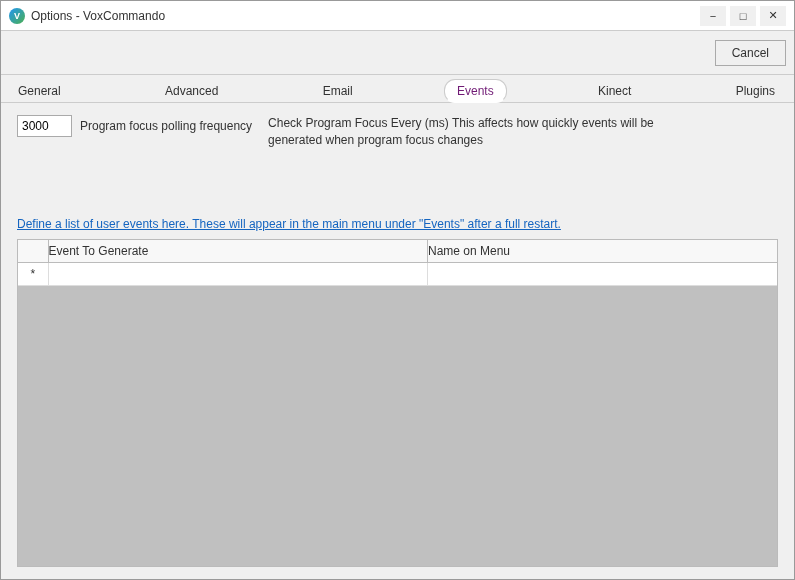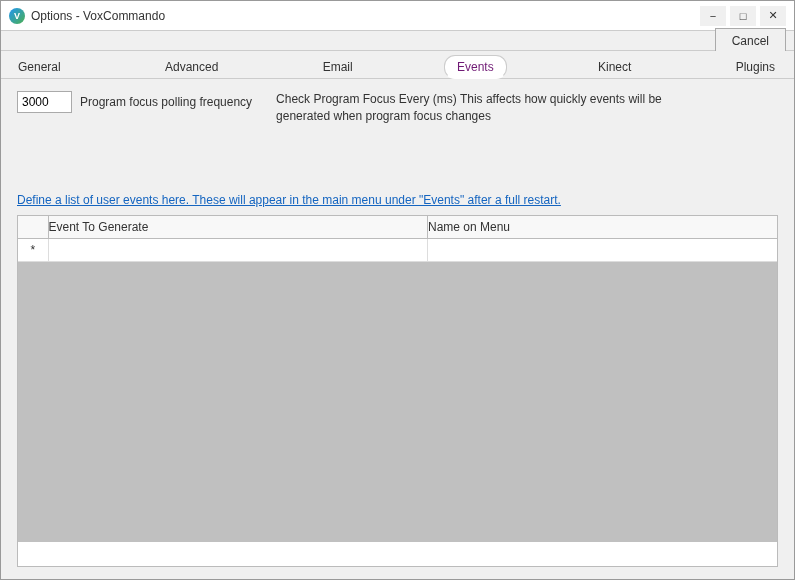--- a/index.html
+++ b/index.html
@@ -62,21 +62,21 @@
       cursor: pointer;
       display: flex;
       align-items: center;
       justify-content: center;
       font-size: 11px;
       color: #333;
     }
 
     .toolbar {
       background: #f0f0f0;
-      height: 20px;
+      height: 44px;
       display: flex;
       align-items: center;
       justify-content: flex-end;
       padding: 0 8px;
       gap: 8px;
       border-bottom: 1px solid #ccc;
       flex-shrink: 0;
     }
     .toolbar-btn {
       height: 26px;
@@ -243,21 +243,21 @@
     <div class="tab active events">Events</div>
     <div class="tab">Kinect</div>
     <div class="tab">Plugins</div>
   </div>
 
   <div class="content">
 
     <div class="polling-row">
       <input class="polling-input" type="text" value="3000" style="">
       <span class="polling-label" style="margin-left:8px; margin-right: 12px;">Program focus polling frequency</span>
-      <span class="polling-description" style="margin-left: 12px; max-width: 420px;">Check Program Focus Every (ms) This affects how quickly events will be generated when program focus changes</span>
+      <span class="polling-description" style="margin-left: 4px; max-width: 420px;">Check Program Focus Every (ms) This affects how quickly events will be generated when program focus changes</span>
     </div>
 
     <div class="events-description" style="margin-top: 60px;">Define a list of user events here. These will appear in the main menu under "Events" after a full restart.</div>
 
     <div class="events-table-container">
       <table class="events-table">
         <thead>
           <tr>
             <th></th>
             <th>Event To Generate</th>

